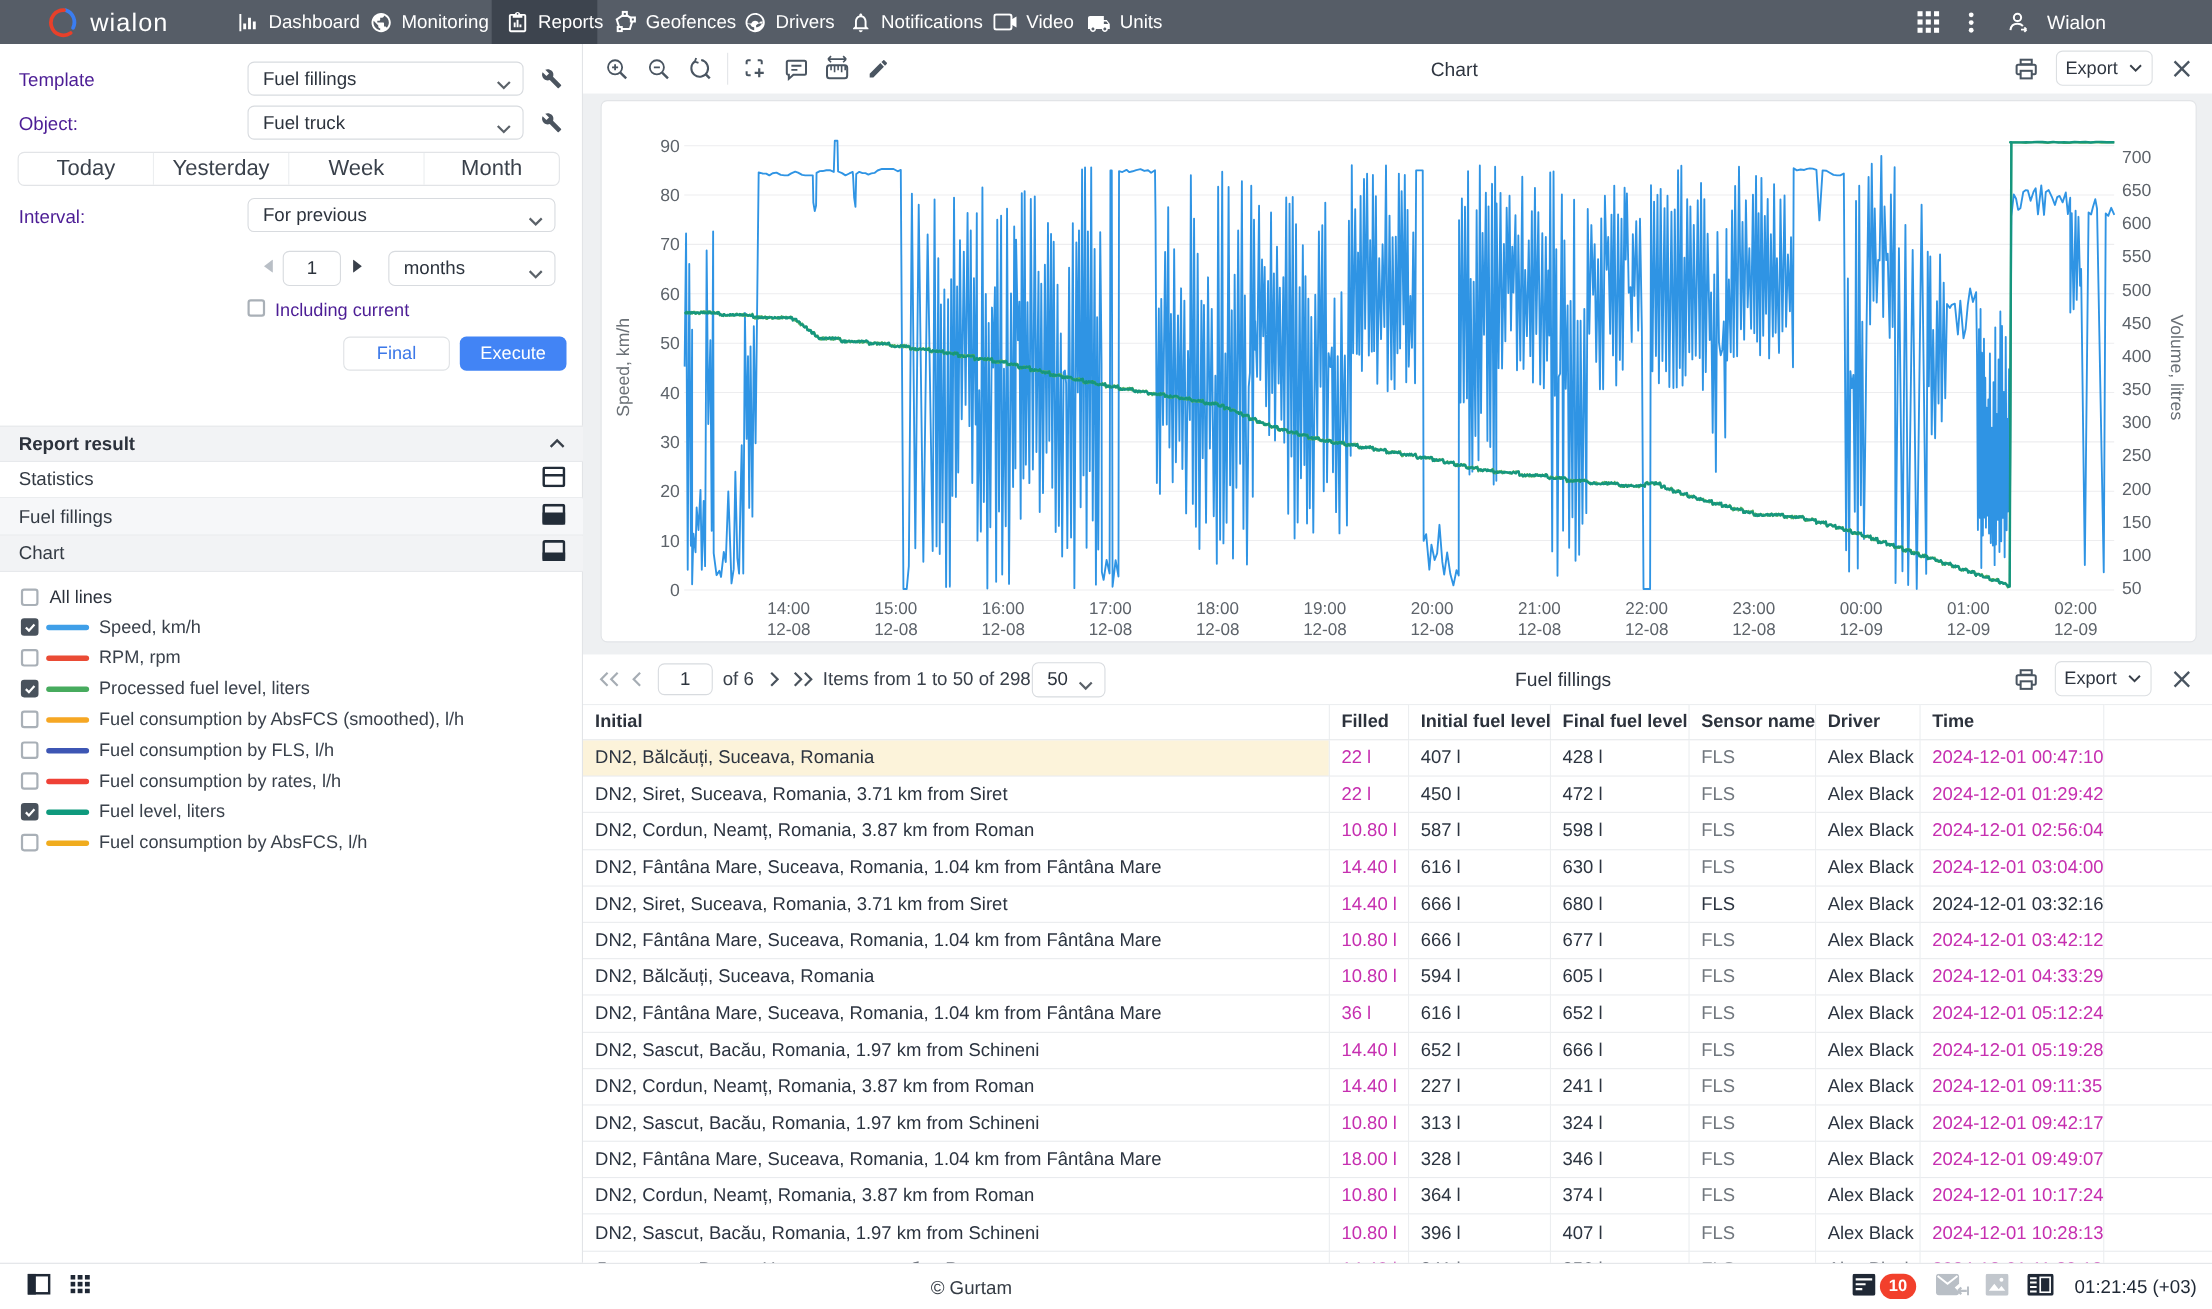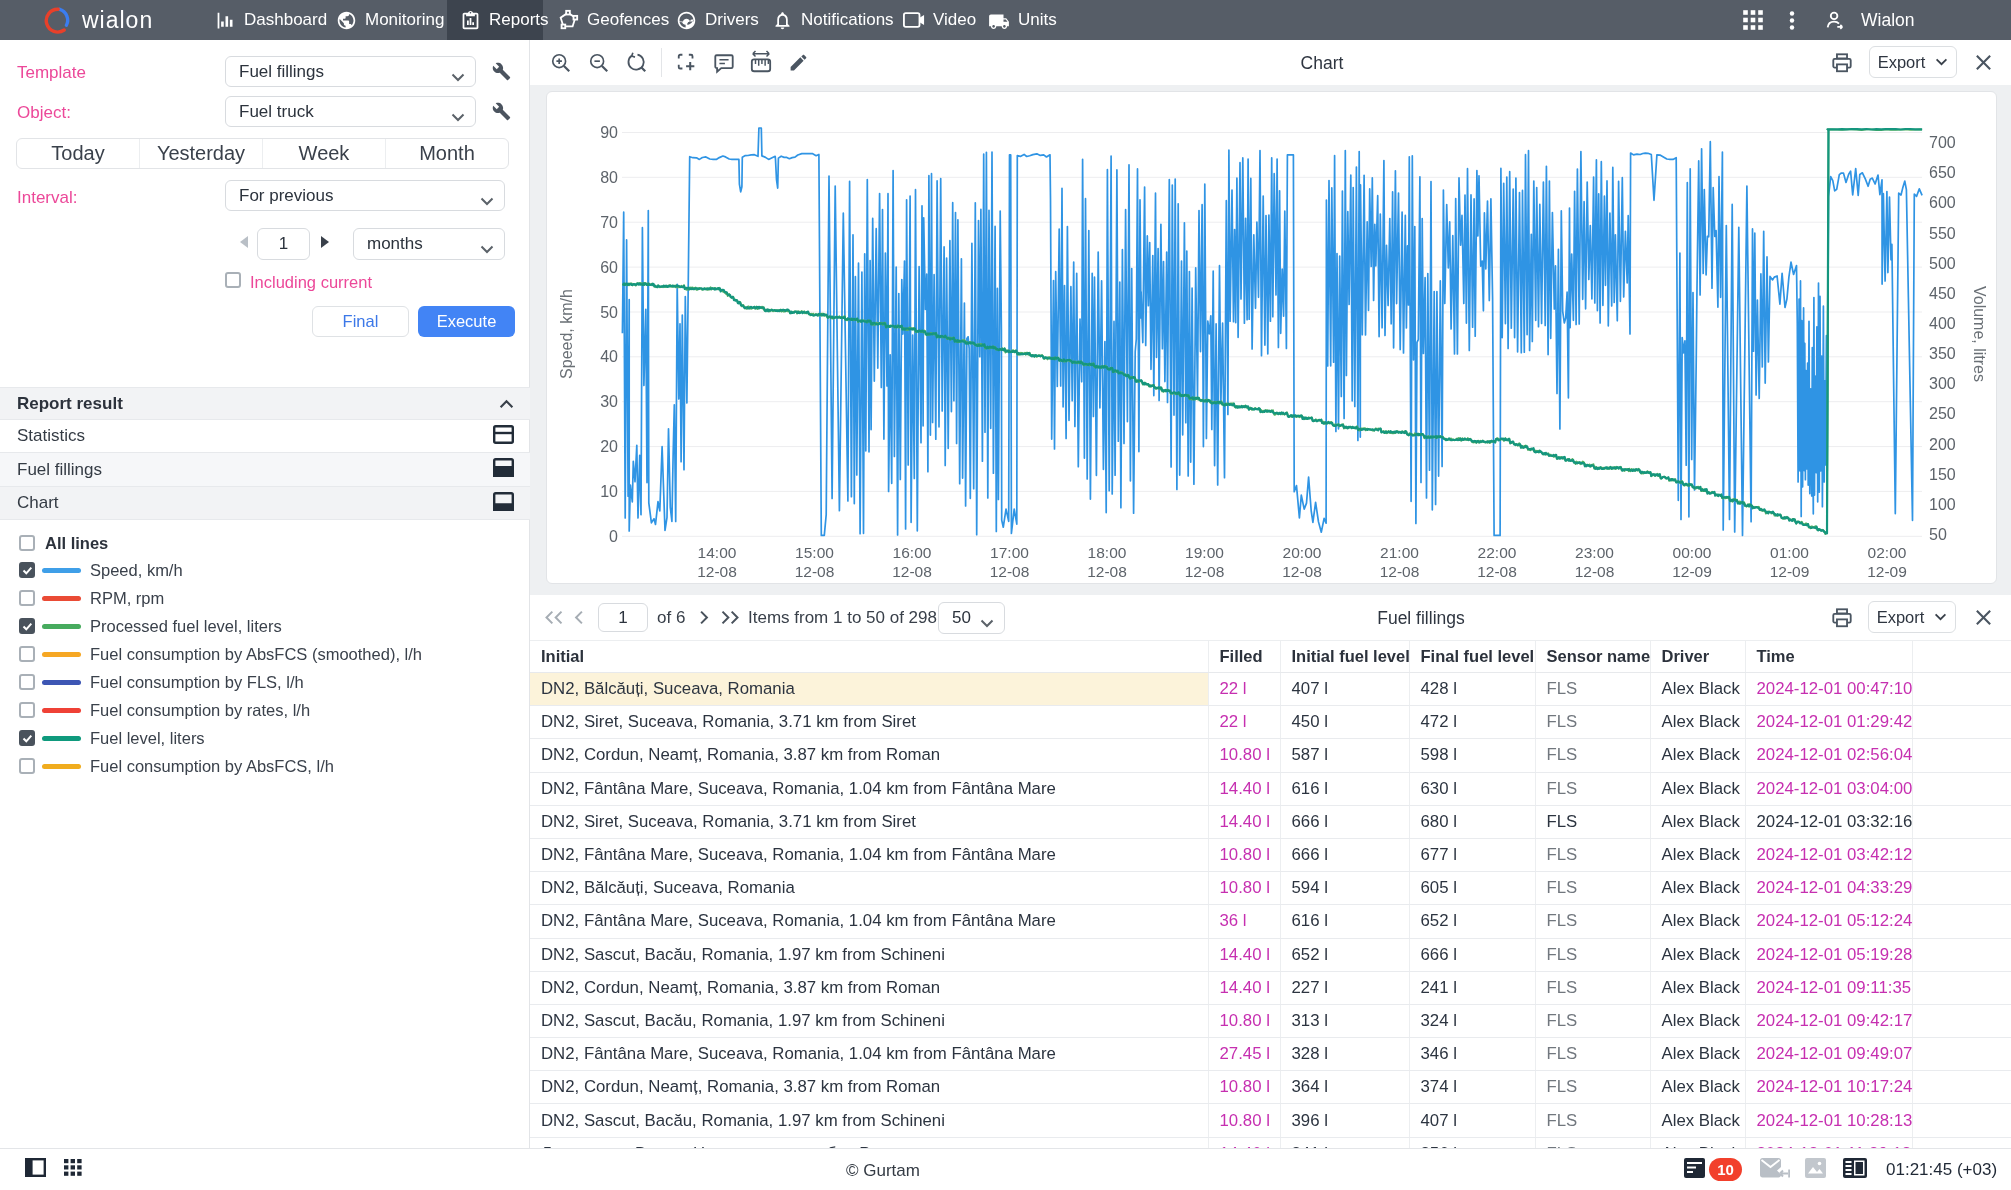--- a/index.html
+++ b/index.html
@@ -6,21 +6,21 @@
 body{font-family:"Liberation Sans",sans-serif;background:#eef0f2;position:relative;color:#343b44}
 .abs{position:absolute}
 
 #nav{position:absolute;left:0;top:0;width:2011px;height:40px;background:#565d67;color:#fff}
 .nitem{position:absolute;top:0;height:40px;display:flex;align-items:center;font-size:17px;color:#fff;white-space:nowrap}
 .nitem svg{margin-right:8px}
 #navtab{position:absolute;left:447px;top:0;width:96px;height:40px;background:#3d444e}
 .logo-text{font-size:23px;letter-spacing:1px;color:#fff;font-weight:400}
 
 #side{position:absolute;left:0;top:40px;width:530px;height:1108px;background:#fff;border-right:1px solid #e2e4e7}
-.lbl{position:absolute;left:17px;font-size:17px;color:#ec4899}
+.lbl{position:absolute;left:17px;font-size:17px;color:#4c1d95}
 .sel{position:absolute;border:1px solid #d8dbdf;border-radius:6px;background:#fff;font-size:17px;color:#2c333d;display:flex;align-items:center;padding-left:13px}
 .sel .chev{position:absolute;right:10px;top:50%;margin-top:-5px}
 .seg{position:absolute;left:16px;top:98px;width:493px;height:31px;border:1px solid #e2e4e7;border-radius:6px;display:flex}
 .seg div{flex:1;display:flex;align-items:center;justify-content:center;font-size:20px;color:#3a414b;border-right:1px solid #eceef0}
 .seg div:last-child{border-right:none}
 .btn{position:absolute;height:31px;border-radius:6px;font-size:16.5px;display:flex;align-items:center;justify-content:center}
 .btn.clear{border:1px solid #dfe2e5;color:#3c78e8;background:#fff}
 .btn.exec{background:#4284f5;color:#fff}
 .secrow{position:absolute;left:0;width:530px;display:flex;align-items:center}
 .secrow .t{margin-left:17px;font-size:17px}
@@ -173,21 +173,21 @@
     </div>
 <div class="secrow" style="top:447px;height:33px;background:#f2f3f5;border-bottom:1px solid #e7e9ec">
       <span class="t">Chart</span>
       <span class="ic"><svg width="21" height="19" viewBox="0 0 21 19" fill="none" stroke="#222c38" stroke-width="2.4">
           <rect x="1.2" y="1.2" width="18.6" height="16.6" rx="1.5"></rect>
           <path d="M1.2 12.4h18.6v5.4H1.2z" fill="#222c38"></path>
         </svg></span>
     </div>
 <div class="cbrow" style="top:490px">
       <div class="cb"></div>
-      <div class="txt" style="left:45px;font-weight:bold;color:#2c323c">All lines</div>
+      <div class="txt" style="left:45px;font-weight:normal;color:#2c323c">All lines</div>
     </div>
 <div class="cbrow" style="top:517px">
       <div class="cb on">
         <svg style="position:absolute;left:1px;top:2px" width="11" height="9" viewBox="0 0 11 9" fill="none" stroke="#fff" stroke-width="2">
           <path d="m1.5 4.5 2.8 2.8 5-5.6"></path>
         </svg>
       </div>
       <div class="sw" style="background:#3f9fe8"></div>
       <div class="txt">Speed, km/h</div>
     </div>
@@ -507,21 +507,21 @@
         <td class="pink">10.80 l</td>
         <td>313 l</td>
         <td>324 l</td>
         <td class="gray">FLS</td>
         <td>Alex Black</td>
         <td class="pink">2024-12-01 09:42:17</td>
         <td></td>
       </tr>
 <tr>
         <td>DN2, Fântâna Mare, Suceava, Romania, 1.04 km from Fântâna Mare</td>
-        <td class="pink">27.45 l</td>
+        <td class="pink">18.00 l</td>
         <td>328 l</td>
         <td>346 l</td>
         <td class="gray">FLS</td>
         <td>Alex Black</td>
         <td class="pink">2024-12-01 09:49:07</td>
         <td></td>
       </tr>
 <tr>
         <td>DN2, Cordun, Neamț, Romania, 3.87 km from Roman</td>
         <td class="pink">10.80 l</td>

